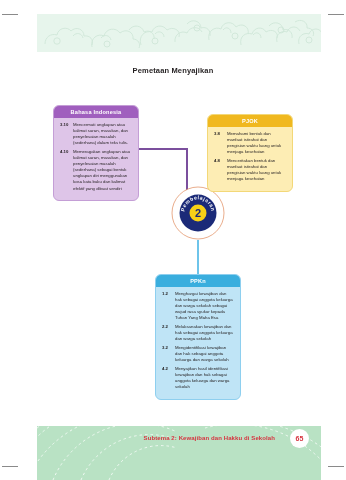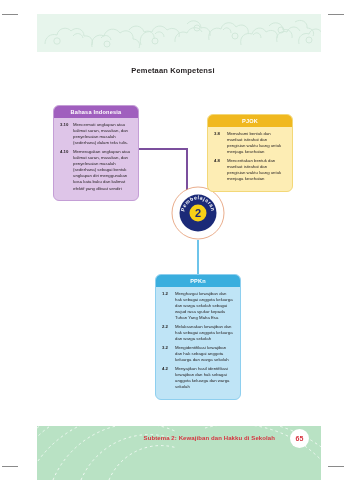--- a/index.html
+++ b/index.html
@@ -239,21 +239,21 @@
         <circle cx="70" cy="30" r="3.0"></circle>
         <circle cx="118" cy="27" r="3.0"></circle>
         <circle cx="160" cy="14" r="3.0"></circle>
         <circle cx="198" cy="22" r="3.0"></circle>
         <circle cx="244" cy="16" r="3.0"></circle>
         <circle cx="272" cy="26" r="3.0"></circle>
       </g>
     </svg>
   </div>
 
-  <div id="page-title">Pemetaan Kompetensi</div>
+  <div id="page-title">Pemetaan Menyajikan</div>
 
   <div class="connector" id="conn-bi-h"></div>
   <div class="connector" id="conn-bi-v"></div>
   <div class="connector" id="conn-pjok-h"></div>
   <div class="connector" id="conn-pjok-v"></div>
   <div class="connector" id="conn-ppkn-v"></div>
 
   <div id="hub">
     <svg width="54" height="54" viewBox="0 0 54 54">
       <circle cx="27" cy="27" r="26" fill="#ffffff" stroke="#e08a5a" stroke-width="0.7"></circle>

